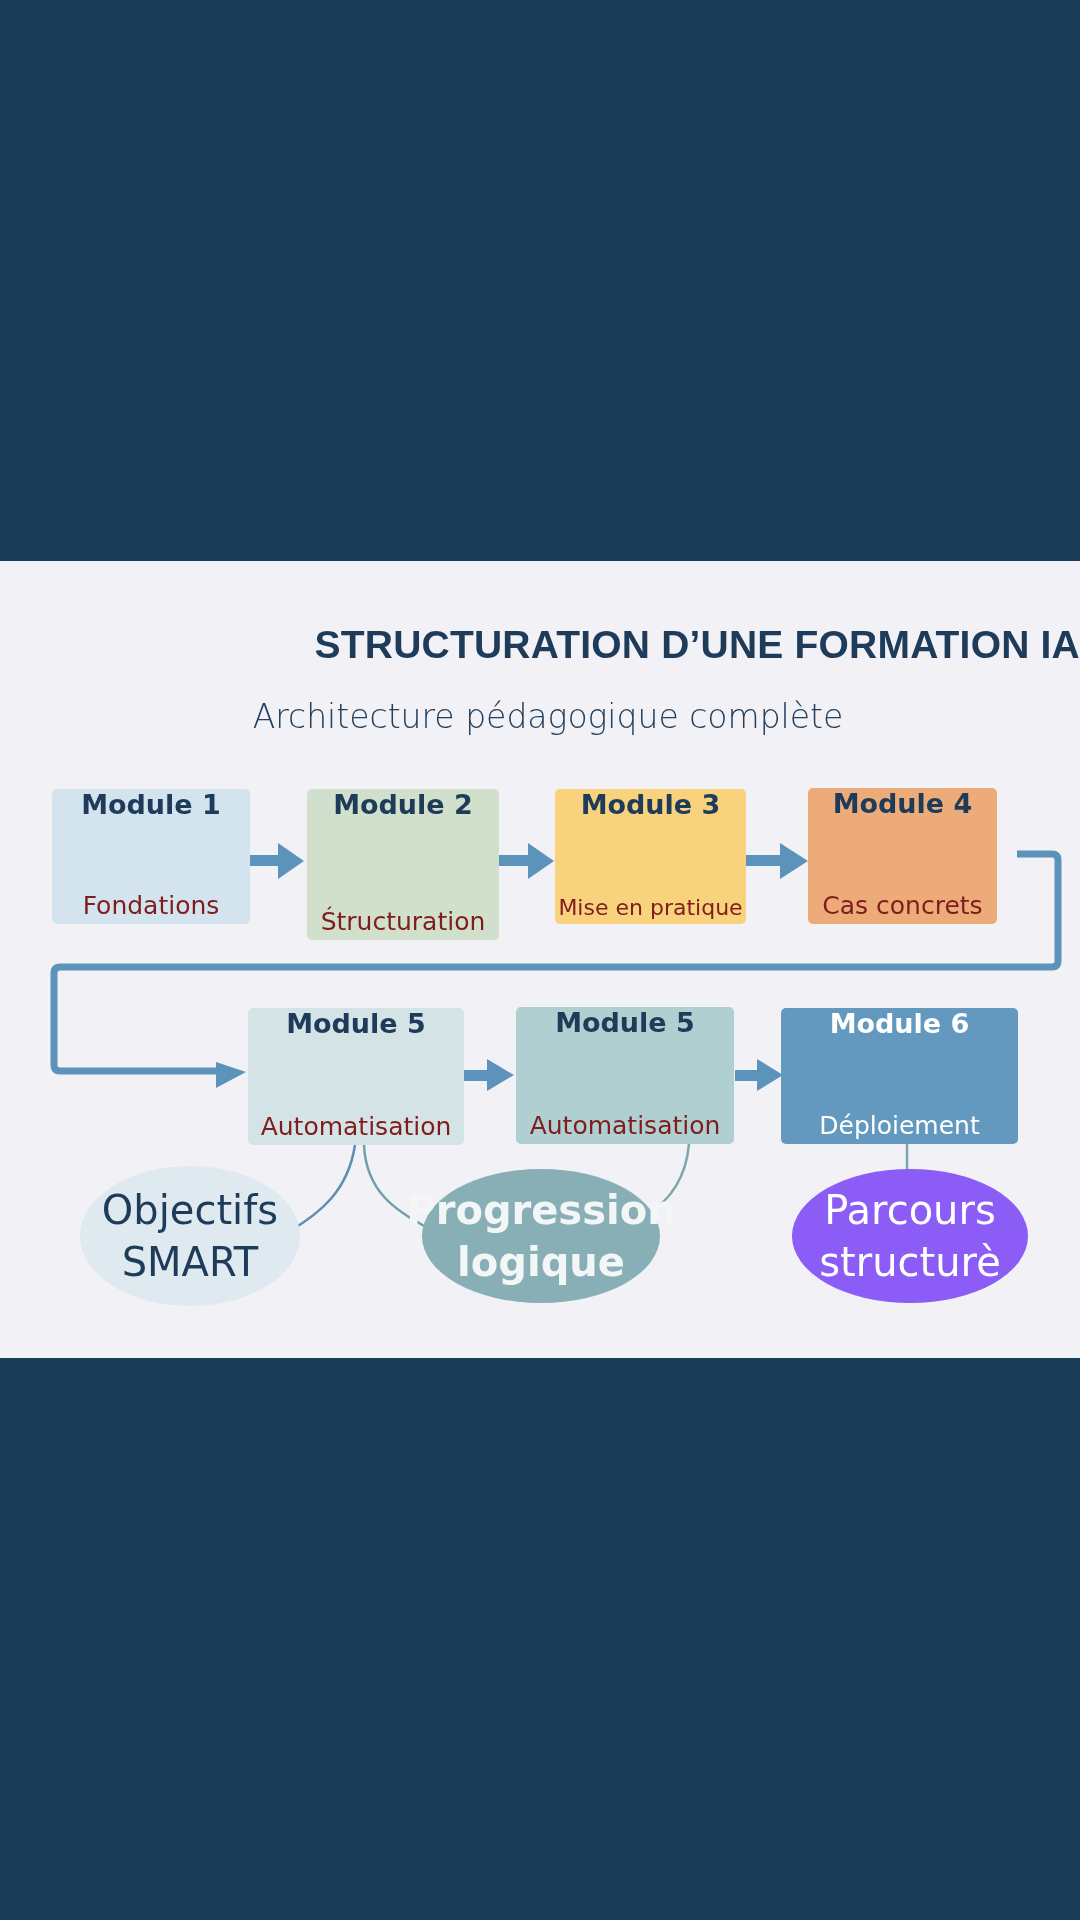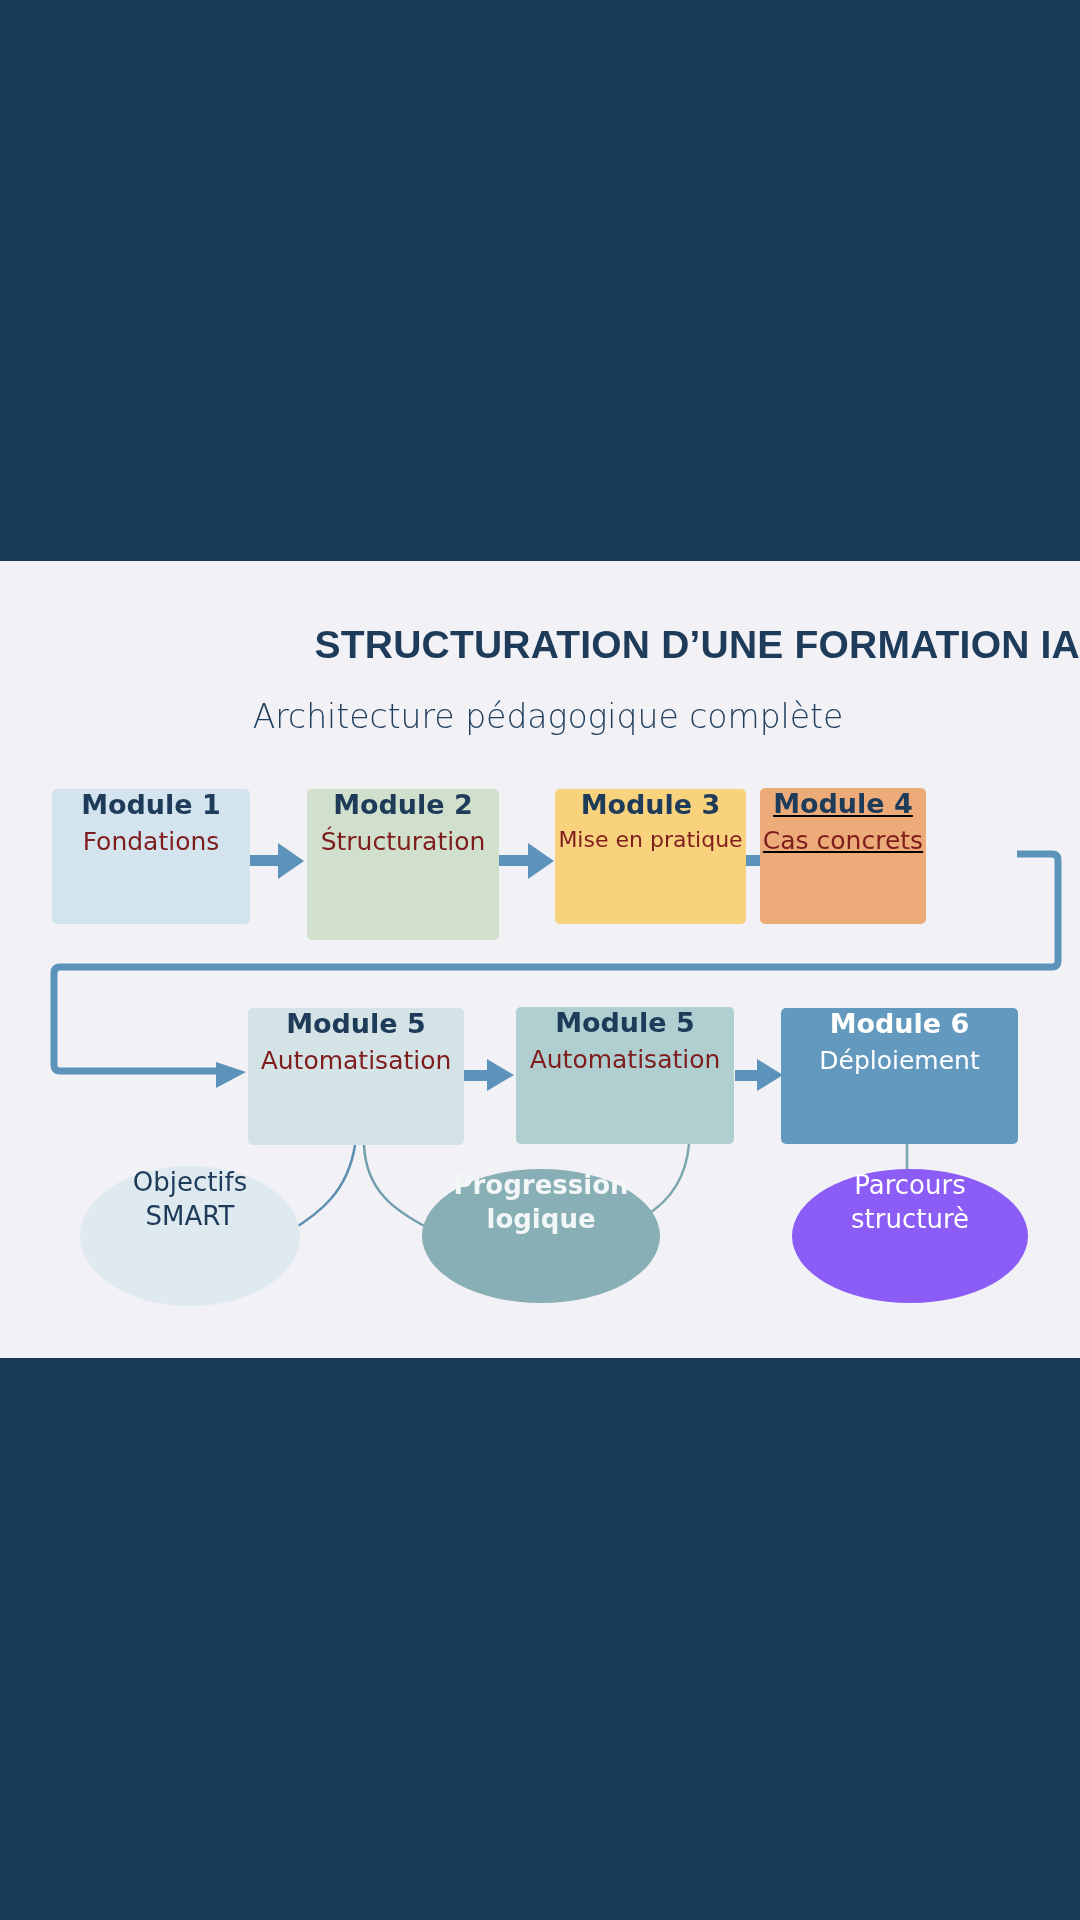--- a/index.html
+++ b/index.html
@@ -32,21 +32,21 @@
     font-family: "DejaVu Sans", sans-serif;
     font-size: 33px;
     font-weight: 300;
     color: #21405f;
     margin: 8px;
   }
   svg.conn { position: absolute; left: 0; top: 0; width: 1080px; height: 797px; }
   .module {
     position: absolute;
     border-radius: 5px;
-    display: flex; flex-direction: column; align-items: center; justify-content: flex-start;
+    display: flex; flex-direction: column; align-items: center; justify-content: space-between;
     box-sizing: border-box;
   }
   .module .mname {
     font-family: "DejaVu Sans", sans-serif;
     font-weight: bold;
     font-size: 27px;
     color: #1e3b5a;
     line-height: 1.2;
   }
   .module .msub {
@@ -54,23 +54,23 @@
     font-size: 25px;
     color: #7f1d1d;
     line-height: 1.5;
     margin-top: 2px;
   }
   .module.small-sub .msub { font-size: 22px; }
   .module.dark .mname, .module.dark .msub { color: #ffffff; }
   .bubble {
     position: absolute;
     border-radius: 50%;
-    display: flex; flex-direction: column; align-items: center; 
+    display: flex; flex-direction: column; align-items: center; justify-content: center;
     font-family: "DejaVu Sans", sans-serif;
-    font-size: 26px;
+    font-size: 40px;
     line-height: 1.3;
     text-align: center;
   }
   .bubble span { display: block; }
 </style>
 </head>
 <body>
 
 <div class="panel">
   <h1 class="title">STRUCTURATION D’UNE FORMATION IA</h1>
@@ -125,21 +125,21 @@
   <div class="module" style="left:307px; top:228px; width:192px; height:151px; background:#d1e0cc;">
     <div class="mname">Module 2</div>
     <div class="msub">Śtructuration</div>
   </div>
 
   <div class="module small-sub" style="left:555px; top:228px; width:191px; height:135px; background:#f9d27e;">
     <div class="mname">Module 3</div>
     <div class="msub">Mise en pratique</div>
   </div>
 
-  <div class="module" style="left:760px; top:227px; width:166px; height:136px; background:#ecab79;text-decoration:underline;">
+  <div class="module" style="left:808px; top:227px; width:189px; height:136px; background:#ecab79;">
     <div class="mname">Module 4</div>
     <div class="msub">Cas concrets</div>
   </div>
 
   <div class="module" style="left:248px; top:447px; width:216px; height:137px; background:#d4e3e6;">
     <div class="mname">Module 5</div>
     <div class="msub">Automatisation</div>
   </div>
 
   <div class="module" style="left:516px; top:446px; width:218px; height:137px; background:#b0cfd1;">

